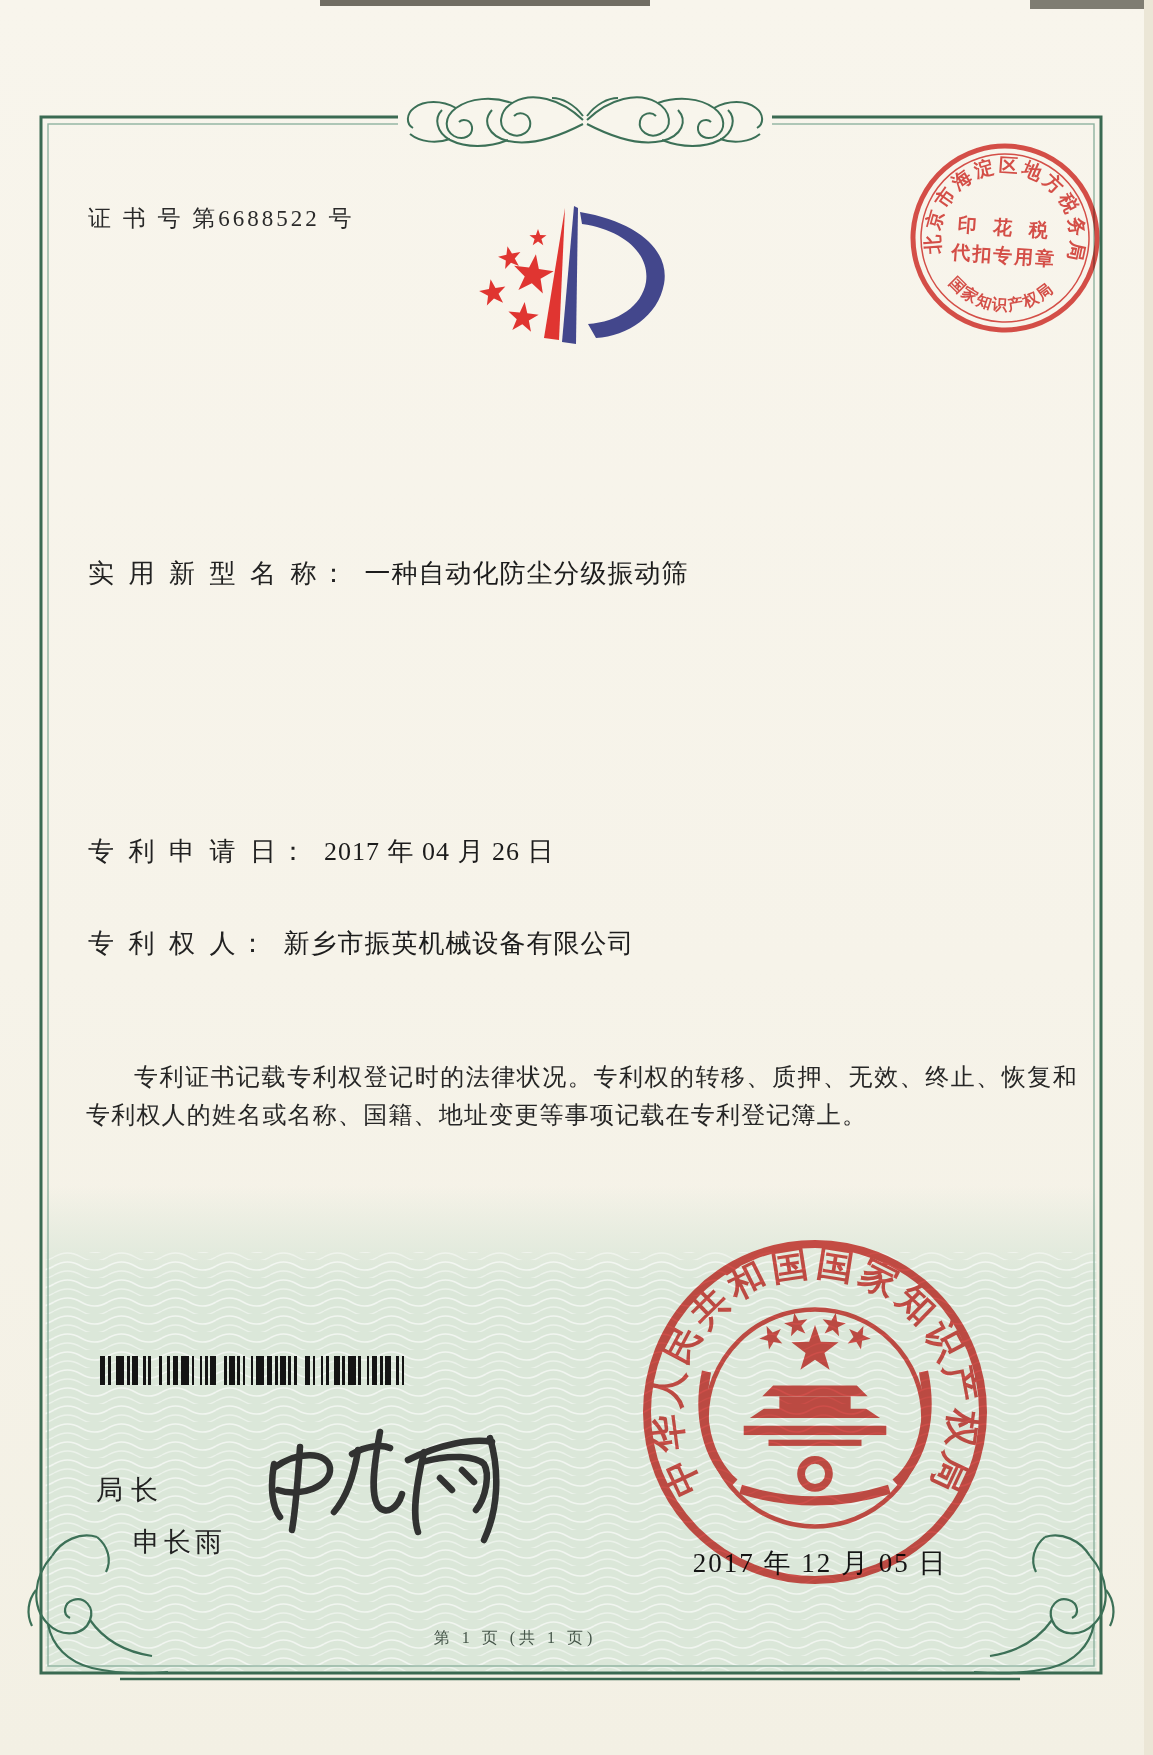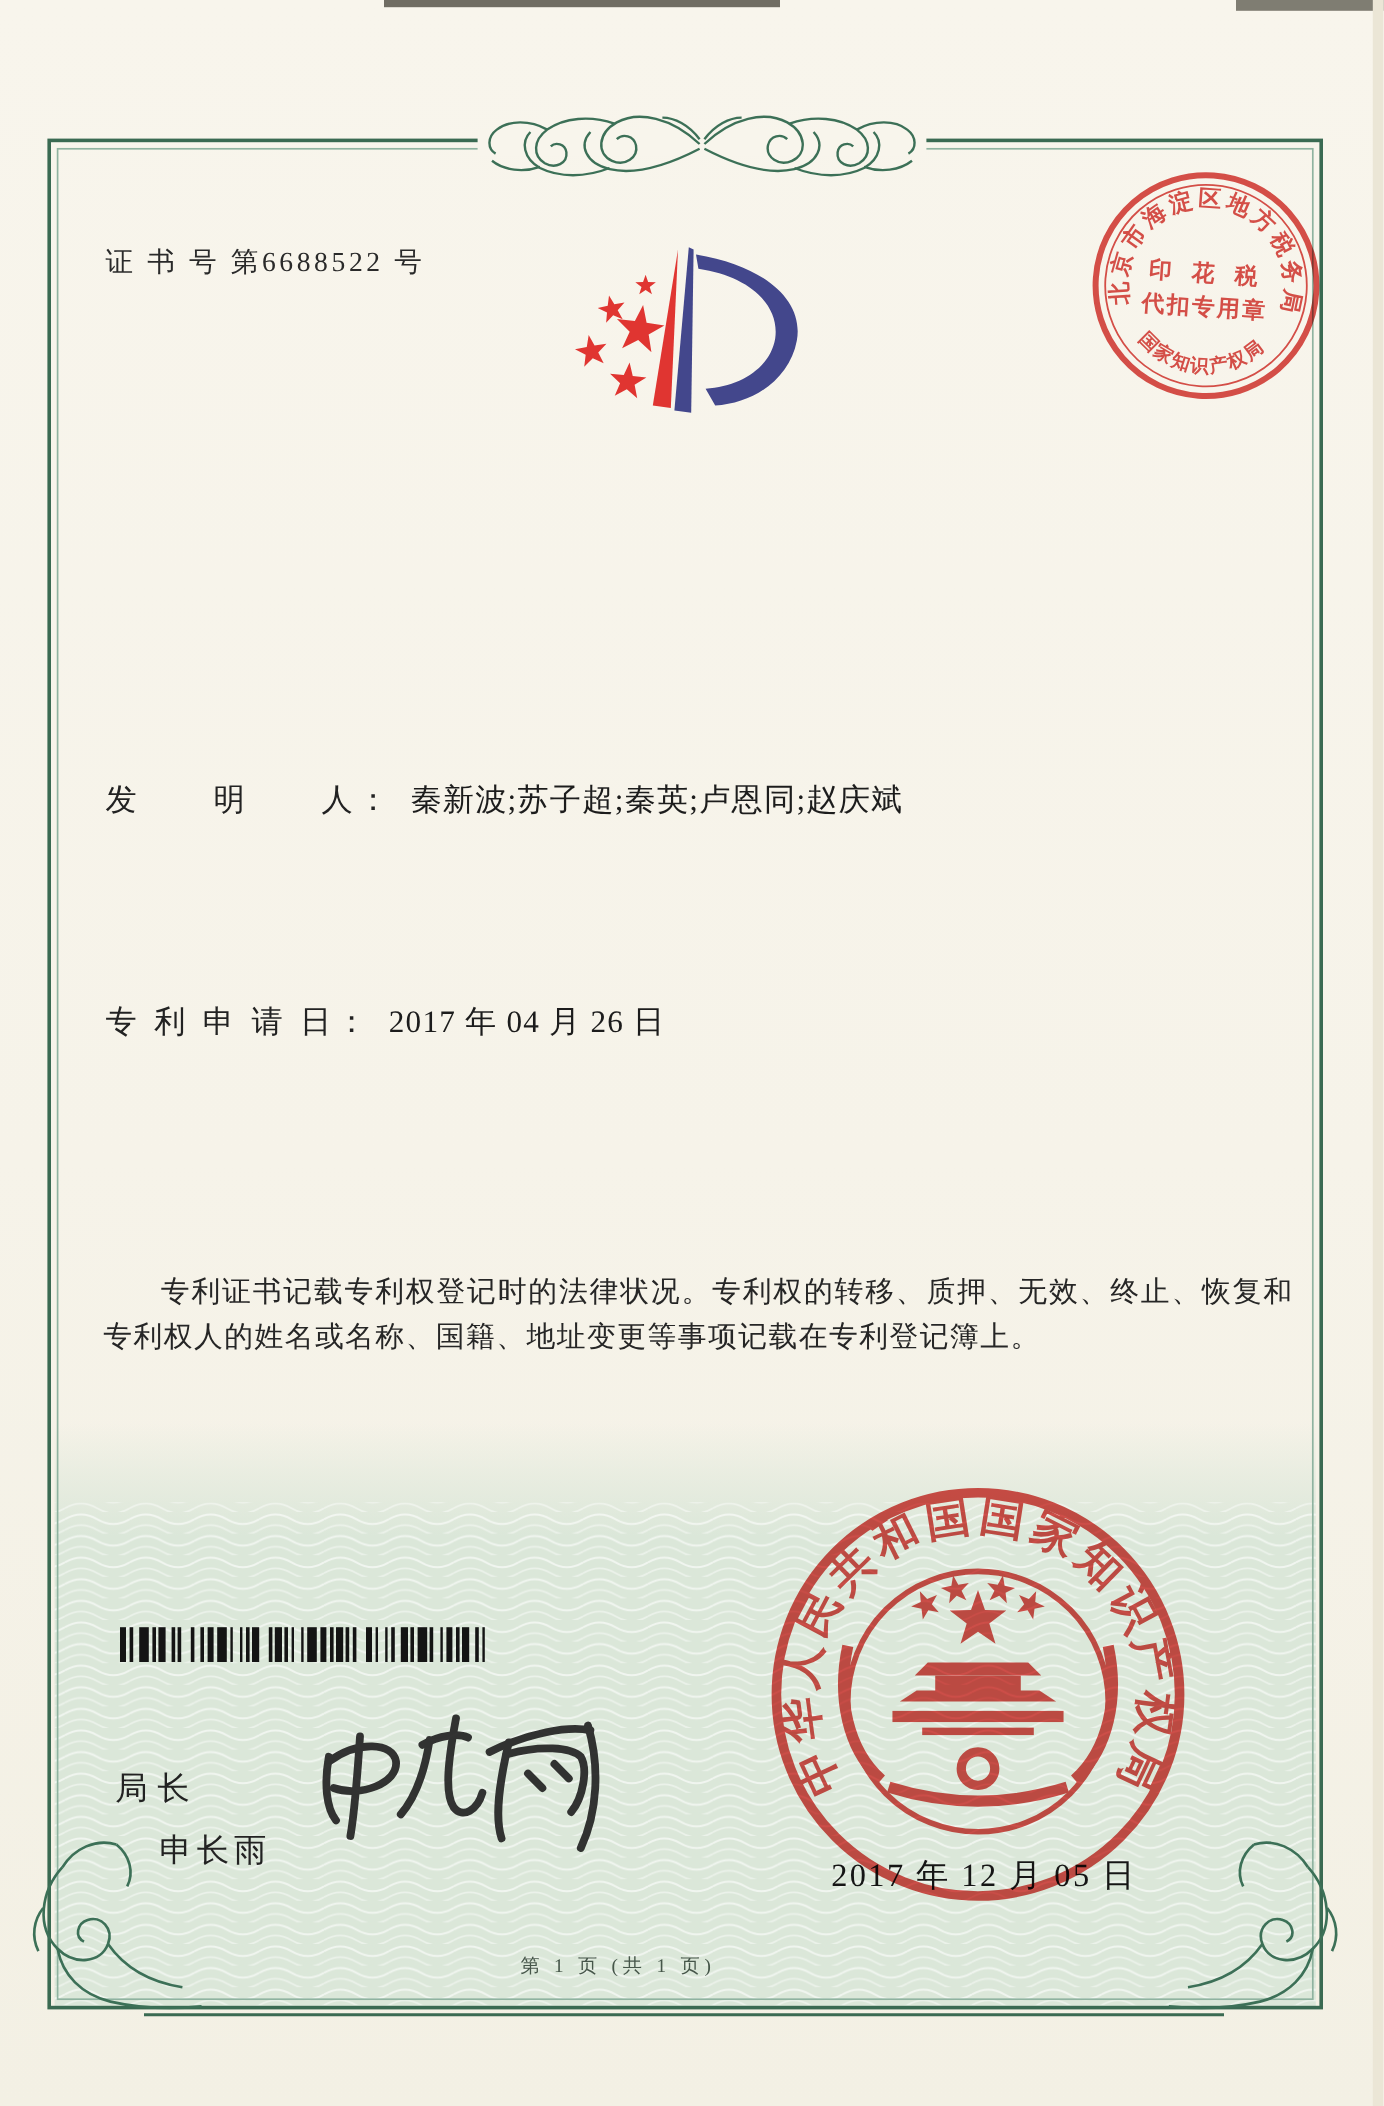--- a/index.html
+++ b/index.html
@@ -143,25 +143,28 @@
       </text>
       <text font-size="15.5" letter-spacing="1.5" fill="#d8443f" font-weight="bold">
         <textPath href="#taxBot" startOffset="50%" text-anchor="middle">国家知识产权局</textPath>
       </text>
       <text x="100" y="96" text-anchor="middle" font-size="19" letter-spacing="6" fill="#d8443f" font-weight="bold">印 花 税</text>
       <text x="100" y="124" text-anchor="middle" font-size="19" letter-spacing="2" fill="#d8443f" font-weight="bold">代扣专用章</text>
     </g>
   </svg>
 
 
-  <div class="frow r1">
-    <span class="flabel">发　　明　　人：</span><span class="fvalue">秦新波;苏子超;秦英;卢恩同;赵庆斌</span>
+  <div class="frow r0">
+    <span class="flabel">实 用 新 型 名 称：</span><span class="fvalue">一种自动化防尘分级振动筛</span>
   </div>
   <div class="frow r3">
     <span class="flabel">专 利 申 请 日：</span><span class="fvalue">2017 年 04 月 26 日</span>
+  </div>
+  <div class="frow r4">
+    <span class="flabel">专 利 权 人：</span><span class="fvalue">新乡市振英机械设备有限公司</span>
   </div>
 
   <div class="abs body-text">
     <p>专利证书记载专利权登记时的法律状况。专利权的转移、质押、无效、终止、恢复和专利权人的姓名或名称、国籍、地址变更等事项记载在专利登记簿上。</p>
   </div>
 
   <div class="abs barcode" id="barcode">
       <span style="width: 5.4px; background: rgb(20, 20, 20);"></span>
       <span style="width: 2.7px; background: transparent;"></span>
       <span style="width: 2.7px; background: rgb(20, 20, 20);"></span>

